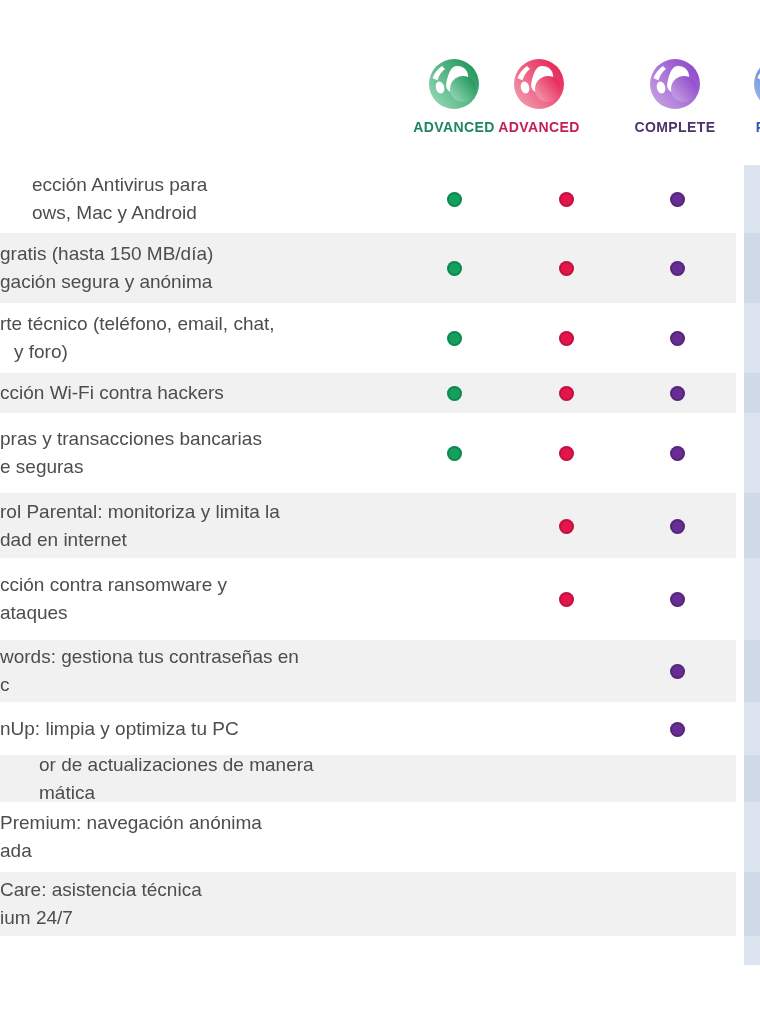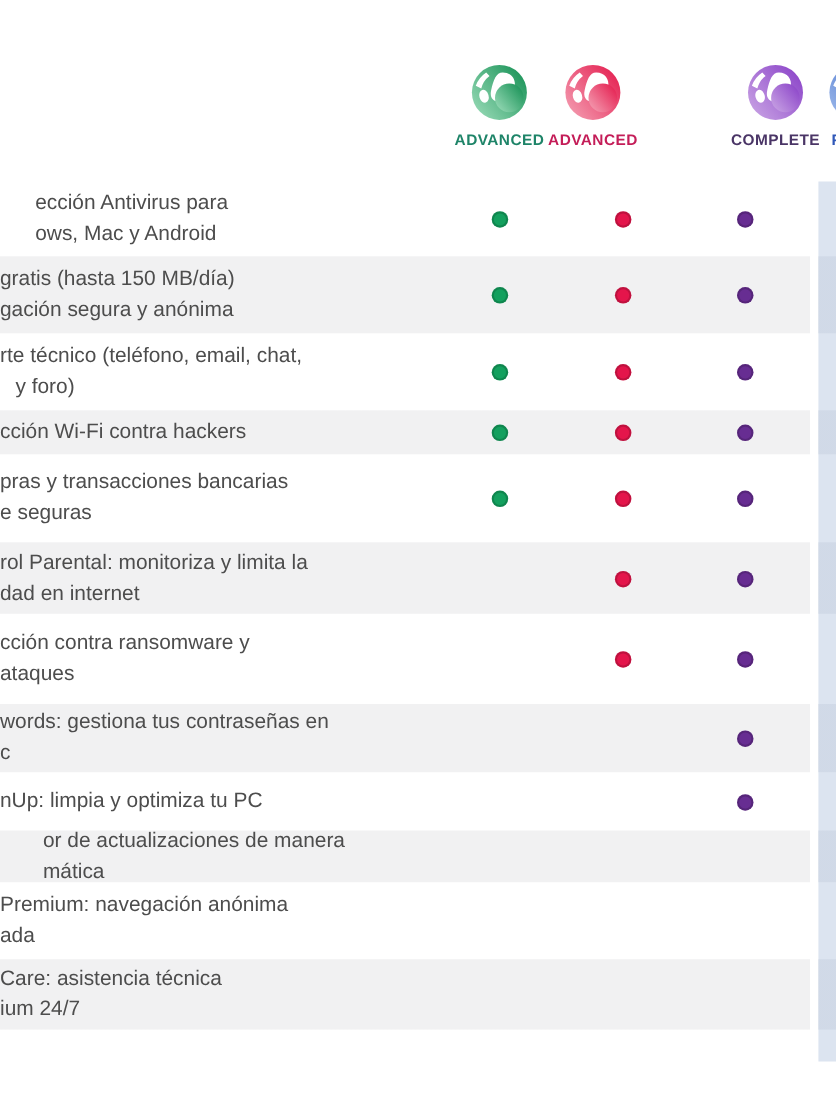--- a/index.html
+++ b/index.html
@@ -64,21 +64,21 @@
               </linearGradient>
             </defs>
             <circle cx="26" cy="26" r="25" fill="url(#g-advanced)"></circle>
             <path d="M14 8 A 25 25 0 0 0 4.5 20 L 9.5 22.5 A 20 20 0 0 1 17 11 Z" fill="#fff"></path>
             <ellipse cx="12" cy="29.5" rx="4.2" ry="6" transform="rotate(-16 12 29.5)" fill="#fff"></ellipse>
             <path d="M29 8 C 37 8 41 14 40 21 C 39 29 32 33 26 34 C 20 35 17 30 18.5 24 C 20.5 15 23 8 29 8 Z" fill="#fff"></path>
             <circle cx="35" cy="31" r="13" fill="url(#g-advanced)"></circle>
           </svg></span>
     <span class="plabel" style="color: rgb(196, 29, 88);">ADVANCED</span>
   </div>
-      <div class="product" style="left: 650px;">
+      <div class="product" style="left: 620px;">
     <span class="logo"><svg width="52" height="52" viewBox="0 0 52 52" aria-hidden="true">
             <defs>
               <linearGradient id="g-complete" x1="0" y1="0.9" x2="1" y2="0.1">
                 <stop offset="0" stop-color="#c9a4e4"></stop>
                 <stop offset="1" stop-color="#8a42c8"></stop>
               </linearGradient>
             </defs>
             <circle cx="26" cy="26" r="25" fill="url(#g-complete)"></circle>
             <path d="M14 8 A 25 25 0 0 0 4.5 20 L 9.5 22.5 A 20 20 0 0 1 17 11 Z" fill="#fff"></path>
             <ellipse cx="12" cy="29.5" rx="4.2" ry="6" transform="rotate(-16 12 29.5)" fill="#fff"></ellipse>

